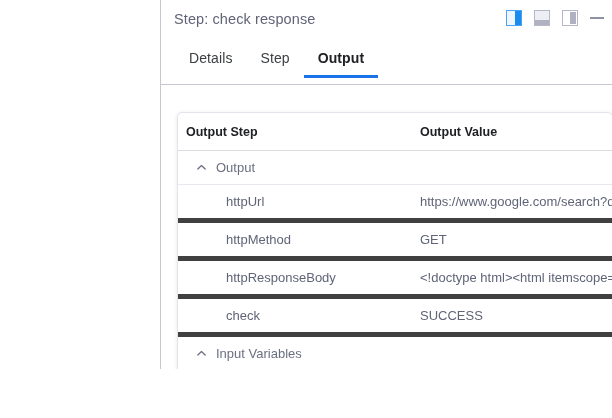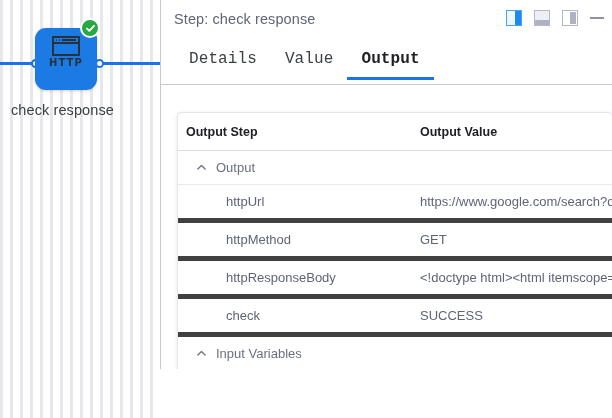--- a/index.html
+++ b/index.html
@@ -245,26 +245,25 @@
     height: 42px;
     border-bottom: 1px solid #c6c8d0;
     padding-left: 14px;
     display: flex;
     align-items: flex-start;
     gap: 0;
   }
   .tab {
     position: relative;
     padding: 8px 14px 11px 14px;
-    font-size: 16px;
+    font-size: 14px;
     color: #3c4043;
     cursor: pointer;
     white-space: nowrap;
     letter-spacing: 0.1px;
-    font-family: Liberation Mono, monospace;
   }
   .tab.active {
     font-weight: 700;
     color: #202124;
   }
   .tab.active::after {
     content: "";
     position: absolute;
     left: 0; right: 0;
     bottom: -1px;
@@ -332,65 +331,37 @@
     display: block;
   }
   .leaf-name { padding-left: 40px; display: block; }
   .val { display: block; }
 </style>
 </head>
 <body>
 
 <div id="app">
 
-  <div id="canvas">
-    <div id="grid-overlay"></div>
-
-    <div id="edge-line"></div>
-    <div class="port" id="port-in"></div>
-    <div class="port" id="port-out"></div>
-
-    <div id="node">
-      <div id="node-icon">
-        <div class="win-frame">
-          <div class="win-titlebar">
-            <span class="win-dot"></span>
-            <span class="win-dot"></span>
-            <span class="win-bar"></span>
-          </div>
-        </div>
-        <div id="node-http-text">HTTP</div>
-      </div>
-    </div>
-
-    <div id="node-status">
-      <svg width="11" height="11" viewBox="0 0 11 11" aria-hidden="true">
-        <path d="M2 5.6 L4.3 7.9 L9 2.9" fill="none" stroke="#ffffff" stroke-width="1.9" stroke-linecap="round" stroke-linejoin="round"></path>
-      </svg>
-    </div>
-
-    <div id="node-label">check response</div>
-  </div>
 
   <div id="panel">
 
     <div id="panel-header">
       <div id="panel-title">Step: check response</div>
 
       <div id="panel-controls">
         <span class="ctl" id="ctl-split-right"></span>
         <span class="ctl" id="ctl-dock-bottom"></span>
         <span class="ctl" id="ctl-split-left"></span>
         <span class="ctl" id="ctl-minimize"></span>
       </div>
     </div>
 
     <div id="tabs">
       <div class="tab">Details</div>
-      <div class="tab">Value</div>
+      <div class="tab">Step</div>
       <div class="tab active">Output</div>
     </div>
 
     <div id="table-card">
       <table>
         <thead>
           <tr>
             <th class="col-name">Output Step</th>
             <th class="col-value">Output Value</th>
           </tr>

